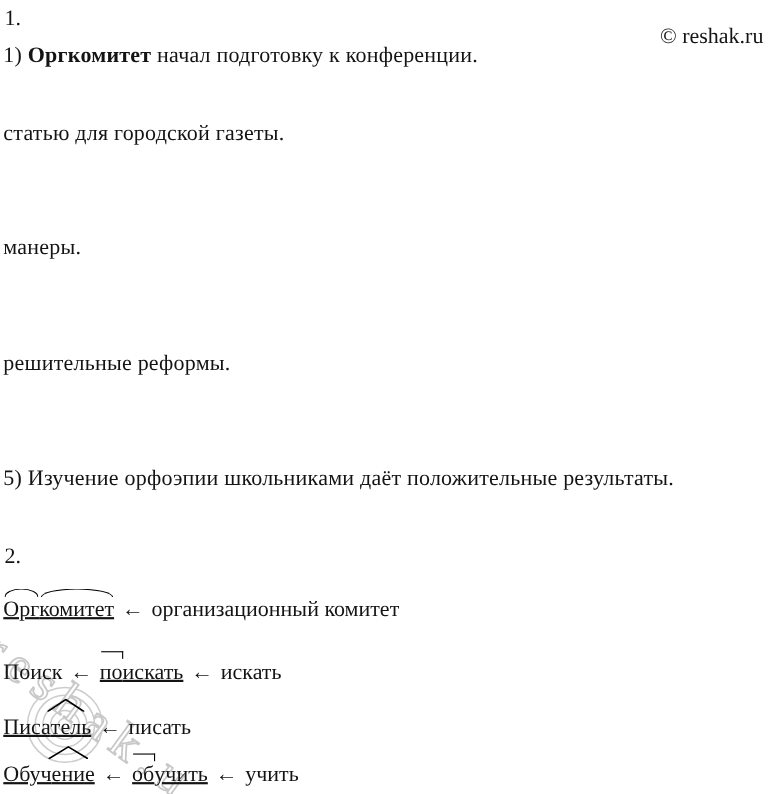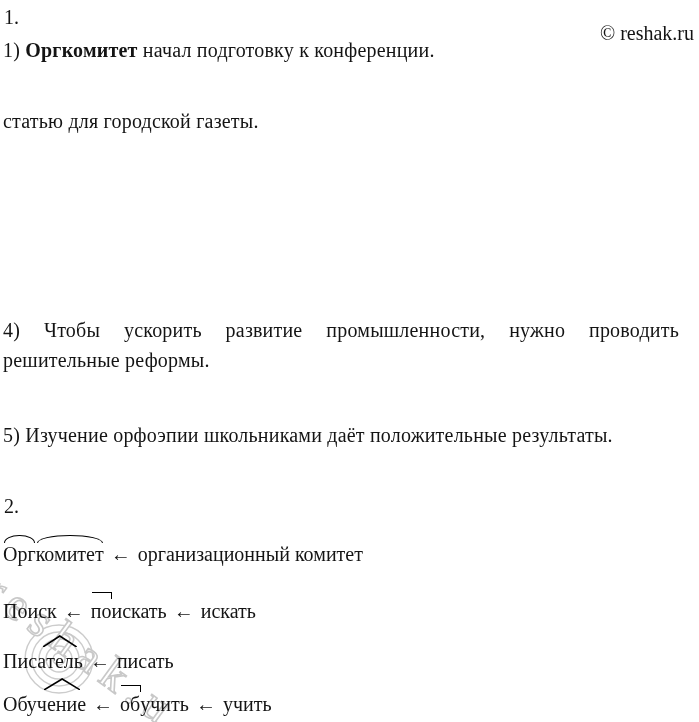--- a/index.html
+++ b/index.html
@@ -10,21 +10,21 @@
   .abs{position:absolute;}
   .par{left:3px;right:20px;font-size:20px;line-height:30px;letter-spacing:0.2px;}
   .line{display:block;}
   .just{text-align:justify;text-align-last:justify;}
   .bold{font-weight:bold;}
   .small-label{font-size:20px;line-height:24px;}
   .copyright{right:5px;top:6px;font-size:20px;text-align:right;margin-top:16px;}
 
   
   .deriv{left:3px;font-size:20px;line-height:26px;padding-top:14px;white-space:nowrap;}
-  .part{position:relative;display:inline-block;}
+  .part{position:relative;display:inline-block;text-decoration:underline;}
   .arr{margin:0 7px;}
   .m-arc{position:absolute;left:1px;right:1px;top:-6px;height:7px;
          border:1.3px solid #000;border-bottom:none;
          border-radius:50% 50% 0 0 / 100% 100% 0 0;}
   .m-pre{position:absolute;left:1px;right:-1px;top:-6px;height:6px;
          border-top:1.4px solid #000;border-right:1.4px solid #000;}
   .m-car{position:absolute;left:-3px;right:-3px;top:-13px;height:12px;}
   .m-car svg{width:100%;height:100%;display:block;}
 
   
@@ -57,24 +57,24 @@
 
 <div class="abs par" style="top:35px;">
     <span class="line"><span>1) </span><span class="bold">Оргкомитет</span><span> начал подготовку к конференции.</span></span>
   </div>
 
 <div class="abs par" style="top:106px;">
   <span class="line">статью для городской газеты.</span>
 </div>
 
 <div class="abs par" style="top:210px;">
+  <span class="line">манеры.</span>
 </div>
 
 <div class="abs par" style="top:315px;">
-  <span class="line just">4) Чтобы ускорить развитие промышленности, нужно проводить</span>
   <span class="line">решительные реформы.</span>
 </div>
 
 <div class="abs par" style="top:420px;">
   <span class="line">5) Изучение орфоэпии школьниками даёт положительные результаты.</span>
 </div>
 
 <div class="abs small-label" style="left:4px;top:494px;">2.</div>
 
 <div class="abs deriv" style="top:527px;"><span class="part"><i class="m-arc"></i><span>Орг</span></span><span class="part"><i class="m-arc"></i><span>комитет</span></span><span class="arr">←</span><span>организационный комитет</span></div>

